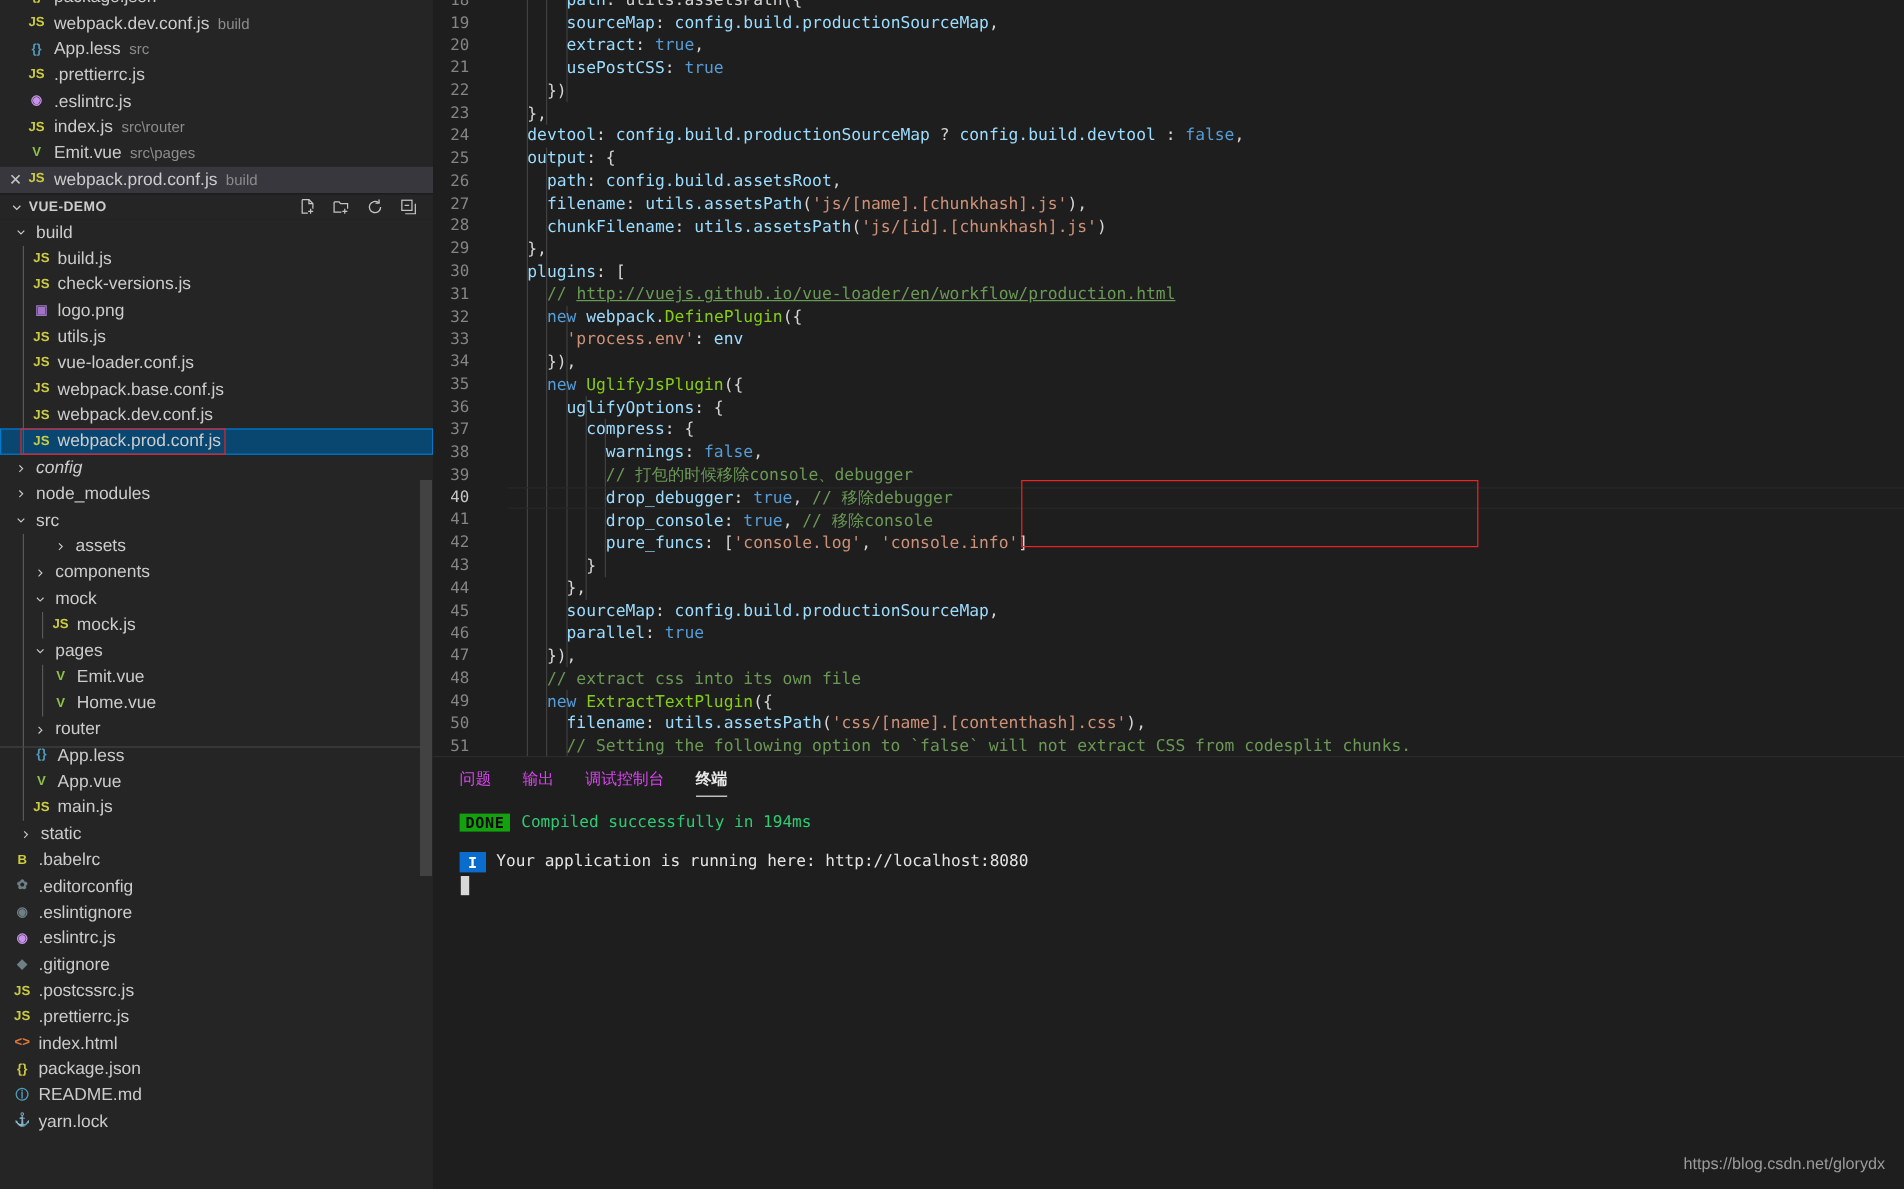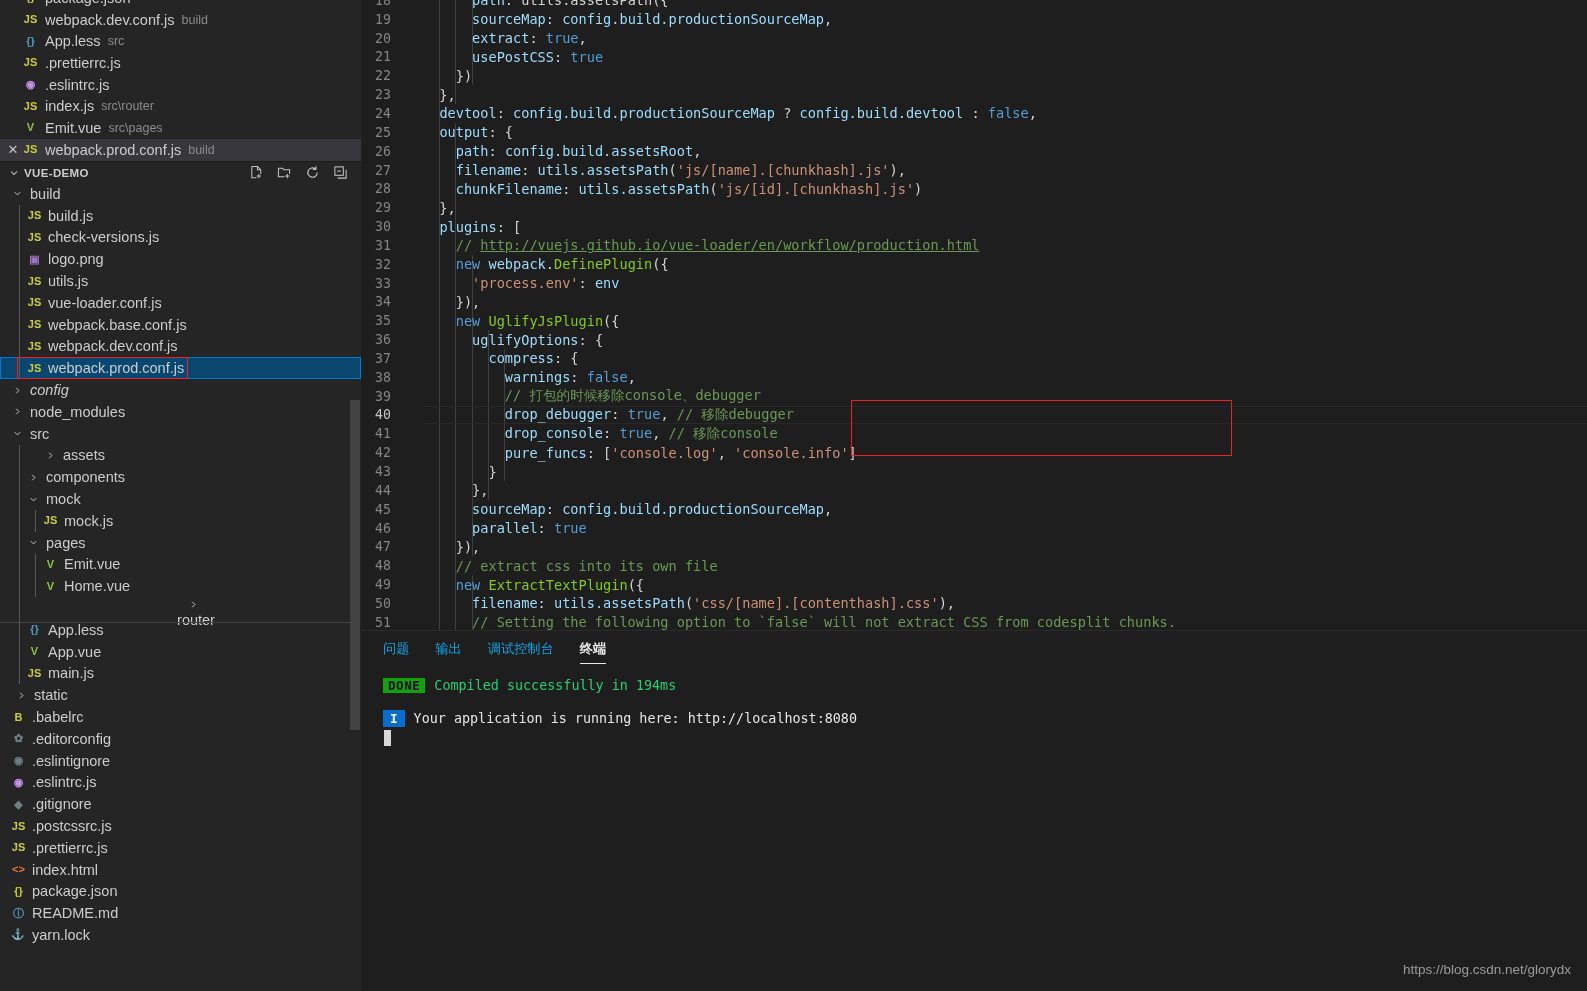--- a/index.html
+++ b/index.html
@@ -266,21 +266,21 @@
   }
   .panel-tabs {
     display: flex;
     align-items: flex-end;
     height: 33px;
     padding-left: 22px;
     gap: 26px;
   }
   .panel-tab {
     font-size: 13.2px;
-    color: #0ea5e9;
+    color: #d946ef;
     padding-bottom: 6px;
     position: relative;
     font-family: "DejaVu Sans", sans-serif;
   }
   .panel-tab.active { color: #e7e7e7; font-weight: bold; }
   .panel-tab.active::after {
     content: "";
     position: absolute;
     left: 0; right: 0; bottom: 0;
     height: 1px;
@@ -534,21 +534,21 @@
           <span class="tree-label">pages</span>
         </div>
         <div class="tree-row file" style="padding-left: 42px;">
           <span class="fi ic-vue">V</span>
           <span class="tree-label">Emit.vue</span>
         </div>
         <div class="tree-row file" style="padding-left: 42px;">
           <span class="fi ic-vue">V</span>
           <span class="tree-label">Home.vue</span>
         </div>
-        <div class="tree-row folder" style="padding-left: 26px; flex-direction: column;">
+        <div class="tree-row folder" style="padding-left: 26px;">
           <span class="twisty">
             <svg width="11" height="11" viewBox="0 0 16 16">
               <path d="M6 4 L10 8 L6 12" fill="none" stroke="#cccccc" stroke-width="1.4"></path>
             </svg>
           </span>
           <span class="tree-label">router</span>
         </div>
         <div class="tree-row file" style="padding-left: 26px;">
           <span class="fi ic-less">{}</span>
           <span class="tree-label">App.less</span>

